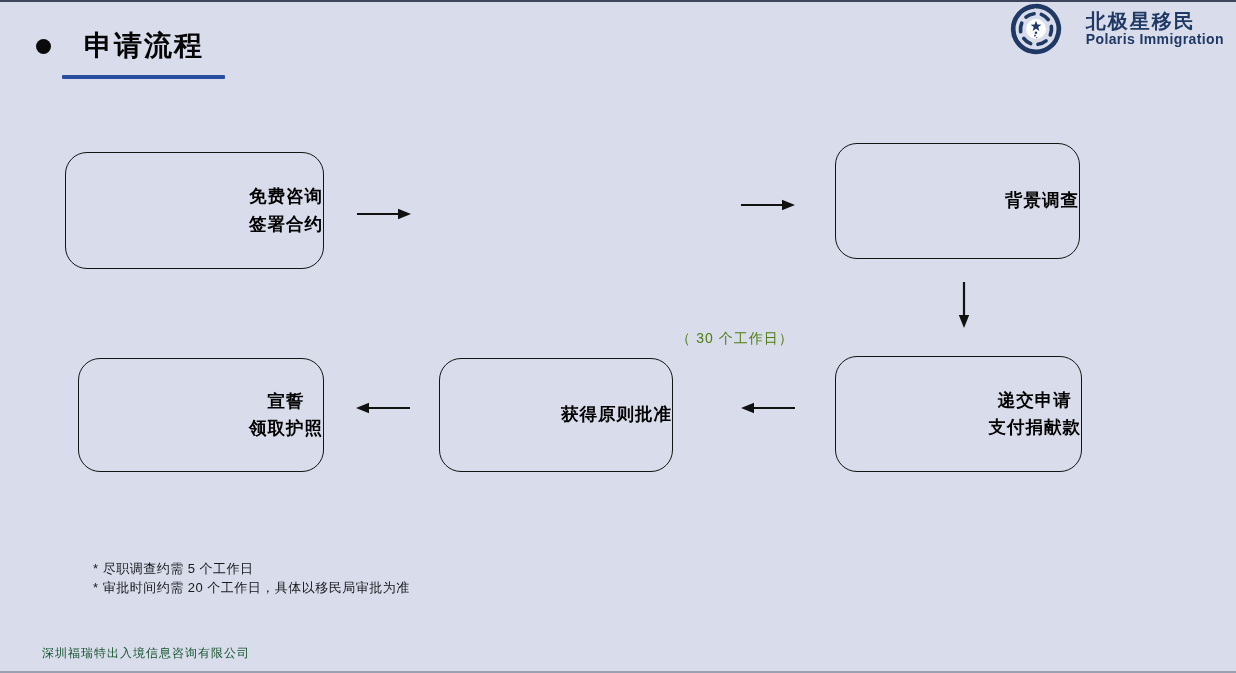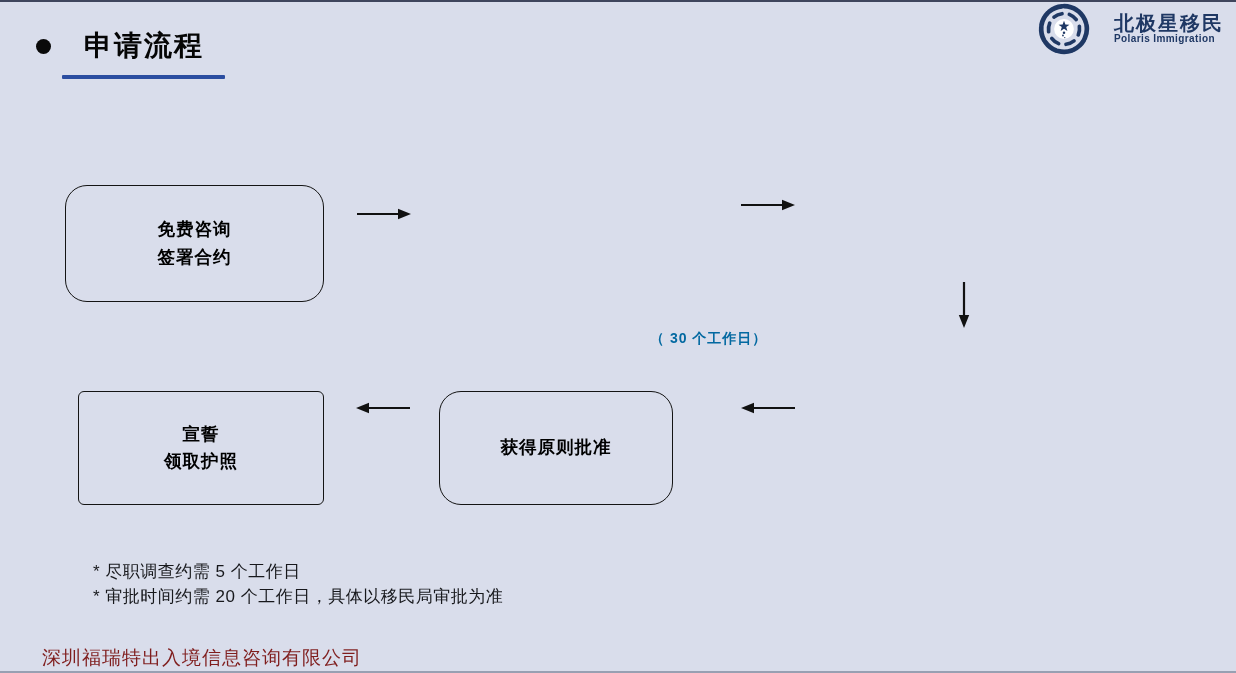--- a/index.html
+++ b/index.html
@@ -30,63 +30,62 @@
   }
 
   
   .logo{
     position:absolute;right:12px;top:3px;
     display:flex;align-items:center;gap:24px;justify-content:space-between;
   }
   .logo-icon{width:52px;height:52px;display:block;}
   .logo-text{display:flex;flex-direction:column;line-height:1.05;}
   .logo-zh{font-size:20px;font-weight:bold;color:#1f3864;letter-spacing:2px;}
-  .logo-en{font-size:10px;font-weight:bold;color:#1f3864;letter-spacing:0.4px;}
+  .logo-en{font-size:14px;font-weight:bold;color:#1f3864;letter-spacing:0.4px;}
 
   
   .flow-box{
     position:absolute;
     border:1.6px solid #141414;border-radius:22px;
     background:transparent;
-    display:flex;align-items:center;justify-content:center;
+    display:flex;align-items:center;justify-content:flex-end;
     text-align:center;
-    margin-top:33px;
   }
   .flow-box .label{
     font-size:17.5px;font-weight:bold;color:#000;
     line-height:1.55;letter-spacing:1px;white-space:pre-line;
   }
   .b1{left:65px;top:152px;width:257px;height:115px;}
   .b2{left:463px;top:143px;width:231px;height:114px;}
   .b3{left:835px;top:143px;width:243px;height:114px;}
   .b4{left:835px;top:356px;width:245px;height:114px;}
   .b5{left:439px;top:358px;width:232px;height:112px;}
-  .b6{left:78px;top:358px;width:244px;height:112px;border-radius:6px;}
+  .b6{left:78px;top:358px;width:244px;height:112px;}
 
   .arrow{position:absolute;}
   .arr-1{left:357px;top:207px;}
   .arr-2{left:741px;top:198px;}
   .arr-down{left:957px;top:282px;}
   .arr-3{left:741px;top:401px;}
   .arr-4{left:356px;top:401px;}
 
   .duration-note{
     position:absolute;left:650px;top:330px;width:170px;
-    text-align:left;font-size:14px;font-weight:bold;color:#0369a1;
+    text-align:center;font-size:14px;font-weight:normal;color:#4d7c0f;
     letter-spacing:1px;
   }
 
   .footnotes{
     position:absolute;left:93px;top:560px;
-    font-size:17px;color:#17181c;line-height:1.45;letter-spacing:0.5px;
+    font-size:13px;color:#17181c;line-height:1.45;letter-spacing:0.5px;
   }
 
   .company-footer{
     position:absolute;left:42px;top:645px;
-    font-size:19px;color:#7f1d1d;letter-spacing:1px;
+    font-size:12px;color:#14532d;letter-spacing:1px;
   }
 </style>
 </head>
 <body>
 
 <div class="slide">
   <div class="edge top"></div>
   <div class="edge bottom"></div>
 
   <span class="title-bullet"></span>
@@ -123,20 +122,27 @@
     <div class="logo-text">
       <span class="logo-zh">北极星移民</span>
       <span class="logo-en">Polaris Immigration</span>
     </div>
   </div>
 
   <div class="flow-box b1">
     <span class="label">免费咨询
 签署合约</span>
   </div>
+  <div class="flow-box b3">
+    <span class="label">背景调查</span>
+  </div>
+  <div class="flow-box b4">
+    <span class="label">递交申请
+支付捐献款</span>
+  </div>
   <div class="flow-box b5">
     <span class="label">获得原则批准</span>
   </div>
   <div class="flow-box b6">
     <span class="label">宣誓
 领取护照</span>
   </div>
 
   <svg class="arrow arr-1" width="54" height="14" viewBox="0 0 54 14">
     <line x1="0" y1="7" x2="43" y2="7" stroke="#111" stroke-width="2.2"></line>

